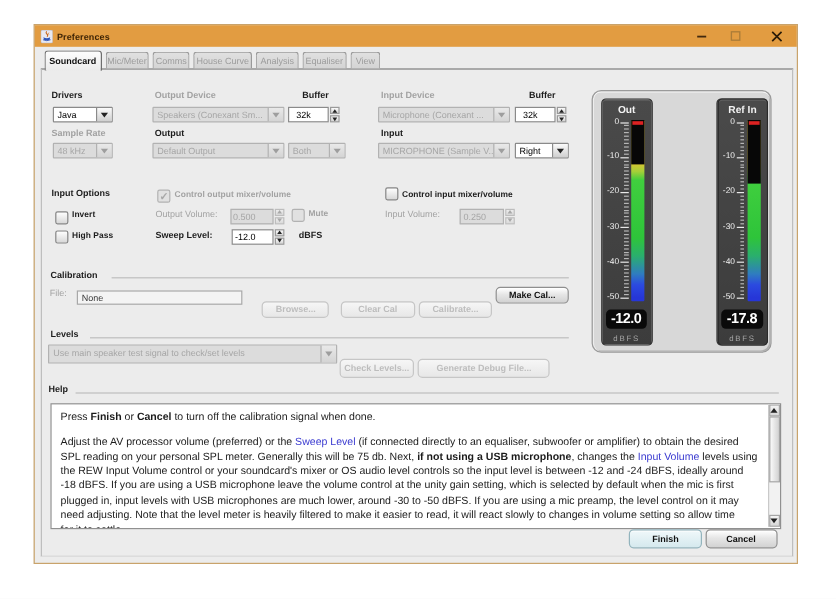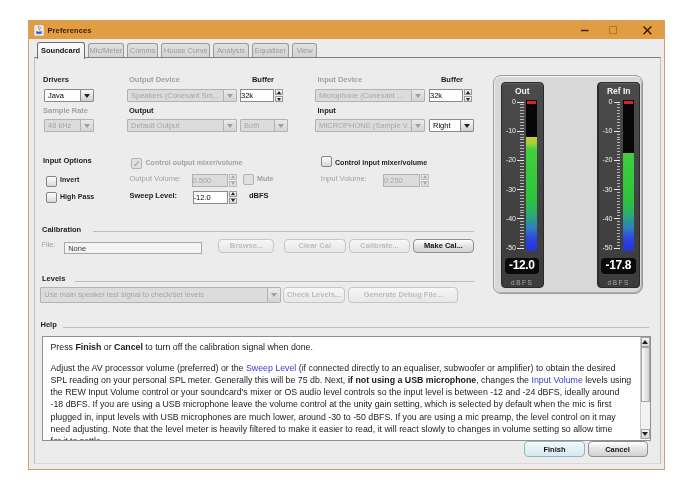--- a/index.html
+++ b/index.html
@@ -32,21 +32,21 @@
   .combo .cbtn{width:13px;box-sizing:border-box;border-left:1px solid #8a8a8a;
                background:linear-gradient(#fbfbfb,#cfcfcf);display:flex;align-items:center;justify-content:center;}
   .tri-dn{width:0;height:0;border-left:3.5px solid transparent;border-right:3.5px solid transparent;border-top:4px solid #222;}
   .combo.dis{background:#dcdcdc;border-color:#b2b2b2;}
   .combo.dis .ctxt{color:#a6a6a6;}
   .combo.dis .cbtn{border-left-color:#b2b2b2;background:linear-gradient(#e9e9e9,#d4d4d4);}
   .combo.dis .tri-dn{border-top-color:#9e9e9e;}
   
   .spin{position:absolute;box-sizing:border-box;height:13px;display:flex;}
   .spin .sfield{box-sizing:border-box;border:1px solid #8a8a8a;background:#fff;flex:1;
-                font-size:7.5px;color:#000;line-height:11px;padding-right:4px;overflow:hidden;}
+                font-size:7.5px;color:#000;line-height:11px;text-align:right;padding-right:14px;overflow:hidden;}
   .spin .sbtns{width:8px;display:flex;flex-direction:column;margin-left:0.5px;}
   .spin .sbtn{flex:1;box-sizing:border-box;border:1px solid #9a9a9a;background:linear-gradient(#fbfbfb,#d3d3d3);
               display:flex;align-items:center;justify-content:center;}
   .spin .sbtn + .sbtn{margin-top:1px;}
   .tri-up-s{width:0;height:0;border-left:2.5px solid transparent;border-right:2.5px solid transparent;border-bottom:3px solid #222;}
   .tri-dn-s{width:0;height:0;border-left:2.5px solid transparent;border-right:2.5px solid transparent;border-top:3px solid #222;}
   .spin.dis .sfield{background:#dcdcdc;border-color:#b2b2b2;color:#a6a6a6;}
   .spin.dis .sbtn{border-color:#bdbdbd;background:linear-gradient(#ececec,#dadada);}
   .spin.dis .tri-up-s{border-bottom-color:#a8a8a8;}
   .spin.dis .tri-dn-s{border-top-color:#a8a8a8;}
@@ -54,21 +54,21 @@
   .cb{position:absolute;width:11px;height:11px;box-sizing:border-box;border:1px solid #858585;border-radius:2px;
       background:linear-gradient(#fefefe,#d8d8d8);}
   .cb.dis{border-color:#b2b2b2;background:#e1e1e1;}
   .cb .mark{position:absolute;left:1.5px;top:-0.5px;font-size:9px;font-weight:700;color:#444;}
   .cb.dis .mark{color:#a8a8a8;}
   
   .pbtn{position:absolute;box-sizing:border-box;height:14px;border:1px solid #8f8f8f;border-radius:4px;
         background:linear-gradient(#ffffff,#e6e6e6 45%,#d2d2d2);color:#111;
         font-size:7.5px;font-weight:700;text-align:center;line-height:12.5px;overflow:hidden;
         box-shadow:inset 0 1px 0 #fff;}
-  .pbtn.dis{border-color:#c6c6c6;background:linear-gradient(#f6f6f6,#e7e7e7);color:#bdbdbd;box-shadow:none;}
+  .pbtn.dis{border-color:#c6c6c6;background:linear-gradient(#f6f6f6,#e7e7e7);color:#bdbdbd;box-shadow:none;margin-top:12px;}
   .pbtn.def{border-color:#93b4bd;background:linear-gradient(#f0f8fa,#d5e9ee);}
   
   .sep{position:absolute;height:1px;background:#bdbdbd;}
   
   .tfield{position:absolute;box-sizing:border-box;border:1px solid #a8a8a8;background:#f4f4f4;
           font-size:7.5px;color:#3a3a3a;line-height:10px;padding:1px 0 0 3px;overflow:hidden;white-space:nowrap;}
   
   #helpbox{position:absolute;left:12.5px;top:315px;width:609px;height:104.5px;box-sizing:border-box;
            border:1px solid #909090;background:#ffffff;overflow:hidden;}
   #helptext{position:absolute;left:8px;top:5px;right:14px;font-size:8.8px;color:#1b1b1b;}

